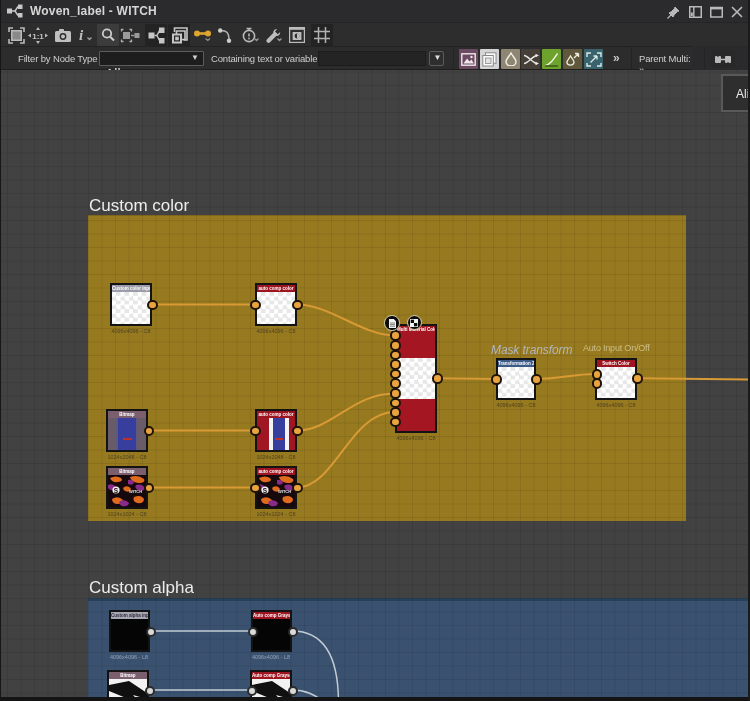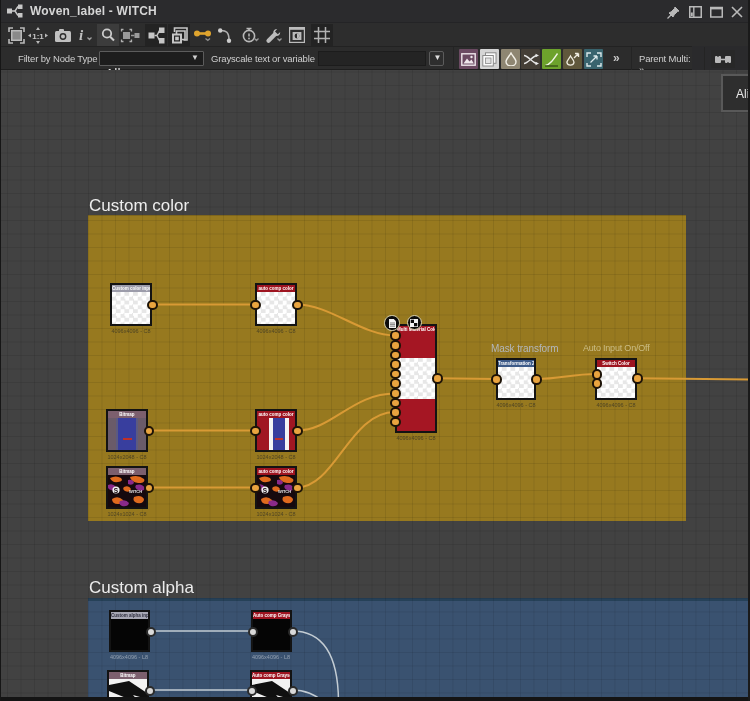--- a/index.html
+++ b/index.html
@@ -183,21 +183,21 @@
     </svg>
   </div>
 </div>
 
 <div id="filterbar">
   <div class="lbl" style="left:18px;">Filter by Node Type</div>
   <div class="combo" style="left:99px;width:105px;">
     <span style="position:absolute;left:5px;top:14px;font-size:14px;color:#e4e4e4;">All</span>
     <span style="position:absolute;right:4px;top:1px;font-size:8px;color:#cfcfcf;">▼</span>
   </div>
-  <div class="lbl" style="left:211px;">Grayscale text or variable</div>
+  <div class="lbl" style="left:211px;">Containing text or variable</div>
   <div style="position:absolute;left:318px;top:4px;width:108px;height:15px;background:#242424;border:1px solid #1c1c1c;box-sizing:border-box;"></div>
   <div class="combo" style="left:429px;width:15px;border-radius:2px;background:#2e2e2e;">
     <span style="position:absolute;left:3.5px;top:1px;font-size:8px;color:#e0e0e0;">▼</span>
   </div>
   <div style="position:absolute;left:453px;top:0;width:1px;height:24px;background:#242424;"></div>
   <div class="fbtn" style="left:459px;background:#6b4a62;">
     <svg width="15" height="13" viewBox="0 0 15 13">
       <rect x="0.8" y="0.8" width="13.4" height="11.4" fill="none" stroke="#efe6ec" stroke-width="1.4"></rect>
       <path d="M2.5 10.5 L6 5.5 L8.5 8.5 L10.5 6.5 L12.8 10.5 Z" fill="#efe6ec"></path>
       <circle cx="10.5" cy="4" r="1.2" fill="#efe6ec"></circle>
@@ -319,21 +319,21 @@
       <rect x="0" y="0" width="8" height="8" fill="#f2f2f2"></rect>
       <rect x="0.7" y="0.7" width="3.3" height="3.3" fill="#0c0c0c"></rect>
       <rect x="4" y="4" width="3.3" height="3.3" fill="#0c0c0c"></rect>
     </svg>
   </div>
 
   <div class="node" style="left:496px;top:288px;width:40px;height:42px;">
     <div class="nhd" style="background:#3c5a88;">Transformation 2D</div>
     <div class="checker" style="width:100%;height:31px;"></div>
   </div>
-  <div class="nlabel" style="left:491px;top:273px;font-size:10px;color:#b3b7bc;letter-spacing:-0.1px;">Mask transform</div>
+  <div class="nlabel" style="left:491px;top:273px;font-size:12px;color:#b3b7bc;letter-spacing:-0.1px;font-style:italic;">Mask transform</div>
 
   <div class="node" style="left:595px;top:288px;width:42px;height:42px;">
     <div class="nhd" style="background:#9e1420;">Switch Color</div>
     <div class="checker" style="width:100%;height:31px;"></div>
   </div>
   <div class="nlabel" style="left:583px;top:273px;font-size:9px;color:#cbbd85;letter-spacing:-0.2px;">Auto Input On/Off</div>
 
   <div class="node" style="left:106px;top:339px;width:42px;height:43px;">
     <div class="nhd" style="background:#7c5f6e;">Bitmap</div>
     <div style="width:100%;height:32px;background:linear-gradient(90deg,#6a5b69 0 21%,#5c5a80 21% 26%,#383e9e 26% 74%,#5c5a80 74% 79%,#6a5b69 79%);position:relative;">

